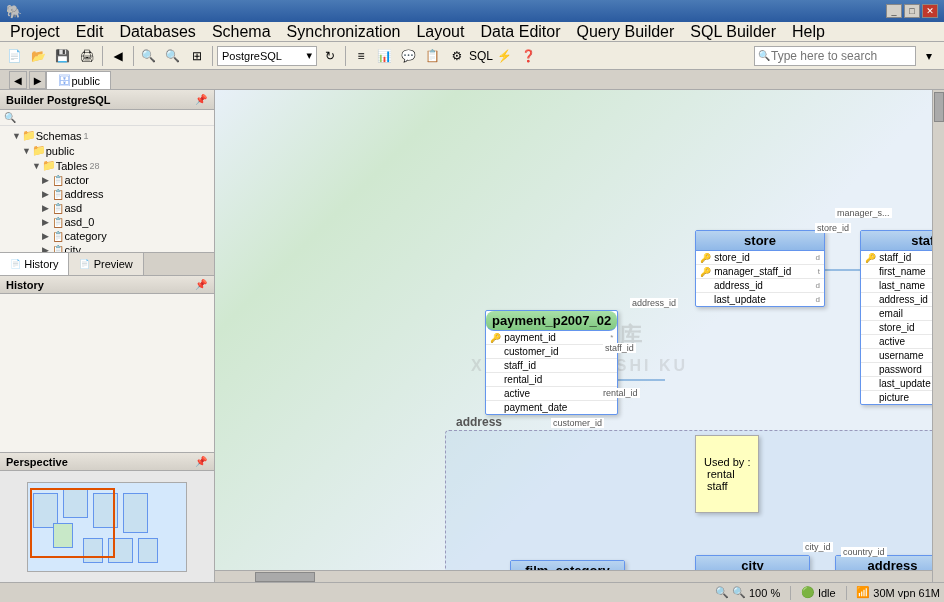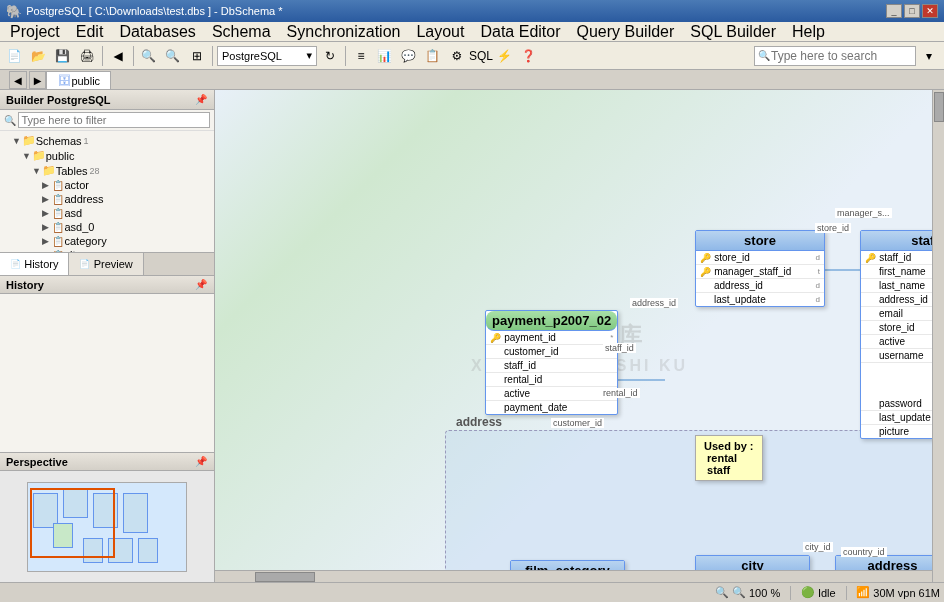--- a/index.html
+++ b/index.html
@@ -71,21 +71,21 @@
     .db-table { position: absolute; background: white; border: 1px solid #6495ed; border-radius: 2px; font-size: 10px; min-width: 120px; box-shadow: 2px 2px 4px rgba(0,0,0,0.2); }
     .db-table .table-header { background: linear-gradient(to bottom, #b8d4f0, #90b8e8); padding: 2px 6px; font-weight: bold; text-align: center; border-bottom: 1px solid #6495ed; font-size: 13px; }
     .db-table .table-header.green { background: linear-gradient(to bottom, #a8e0a8, #80c880); border-radius: 8px; }
     .db-table .table-header.blue { background: linear-gradient(to bottom, #b8d4f0, #90b8e8); }
     .db-table .table-row { padding: 1px 4px; display: flex; align-items: center; gap: 3px; border-bottom: 1px solid #e8e8e8; }
     .db-table .table-row:last-child { border-bottom: none; }
     .key-icon { color: #e8a000; font-size: 9px; }
     .col-letter { color: #888; font-size: 8px; margin-left: auto; }
 
     
-    .tooltip-box { position: absolute; background: #ffffc0; border: 1px solid #aaa; padding: 4px 8px; font-size: 11px; box-shadow: 2px 2px 4px rgba(0,0,0,0.2); font-weight: bold; }
+    .tooltip-box { position: absolute; background: #ffffc0; border: 1px solid #aaa; padding: 20px 8px; font-size: 11px; box-shadow: 2px 2px 4px rgba(0,0,0,0.2); }
 
     
     .conn-lines { position: absolute; top: 0; left: 0; width: 100%; height: 100%; pointer-events: none; }
 
     
     #watermark { position: absolute; top: 50%; left: 50%; transform: translate(-50%, -50%); font-size: 24px; color: rgba(150,150,150,0.3); font-weight: bold; white-space: nowrap; pointer-events: none; letter-spacing: 2px; }
     #watermark2 { position: absolute; top: calc(50% + 30px); left: 50%; transform: translate(-50%, -50%); font-size: 16px; color: rgba(150,150,150,0.25); font-weight: bold; white-space: nowrap; pointer-events: none; letter-spacing: 3px; }
 
     
     .region-label { position: absolute; font-size: 12px; color: #555; font-weight: bold; }
@@ -98,21 +98,20 @@
     
     ::-webkit-scrollbar { width: 8px; height: 8px; }
     ::-webkit-scrollbar-track { background: #d4d0c8; }
     ::-webkit-scrollbar-thumb { background: #aaa; }
   </style>
 </head>
 <body>
 
 <div id="title-bar">
   <span style="font-size:13px; margin-right:4px;">🐘</span>
-  <span>PostgreSQL [ C:\Downloads\test.dbs ] - DbSchema  *</span>
   <div class="window-controls">
     <div class="wc-btn minimize">_</div>
     <div class="wc-btn maximize">□</div>
     <div class="wc-btn close">✕</div>
   </div>
 </div>
 
 <div id="menu-bar">
   <span class="menu-item">Project</span>
   <span class="menu-item">Edit</span>
@@ -172,21 +171,20 @@
 
 <div id="main">
 
   <div id="left-panel">
     <div id="project-header">
       <span>Builder PostgreSQL</span>
       <span style="margin-left:auto; font-size:10px; cursor:pointer;">📌</span>
     </div>
     <div id="filter-box">
       <span style="font-size:10px; color:#888; margin-right:2px;">🔍</span>
-      <input type="text" style="flex: 1 1 0%; border: 1px solid rgb(170, 170, 170); height: 16px; font-size: 11px; padding: 0px 2px; color: rgb(136, 136, 136);" placeholder="Type here to filter">
     </div>
     <div id="tree-area">
 
       <div class="tree-item tree-indent-1">
         <span class="expand-icon">▼</span>
         <span class="folder-icon">📁</span>
         <span>Schemas</span>
         <span style="font-size:9px; color:#888; margin-left:2px;">1</span>
       </div>
 
@@ -342,21 +340,21 @@
       <div class="table-row">
           <span style="padding-left:14px;">store_id</span>
         </div>
       <div class="table-row">
           <span style="padding-left:14px;">active</span>
         </div>
       <div class="table-row">
           <span style="padding-left:14px;">username</span>
         </div>
       <div class="table-row">
-          <span style="padding-left:14px;margin-top:34px;">password</span>
+          <span style="padding-left:14px;">password</span>
         </div>
       <div class="table-row">
           <span style="padding-left:14px;">last_update</span>
         </div>
       <div class="table-row">
           <span style="padding-left:14px;">picture</span>
         </div>
     </div>
 
     <div class="db-table" style="left:270px; top:220px; min-width:125px;">

